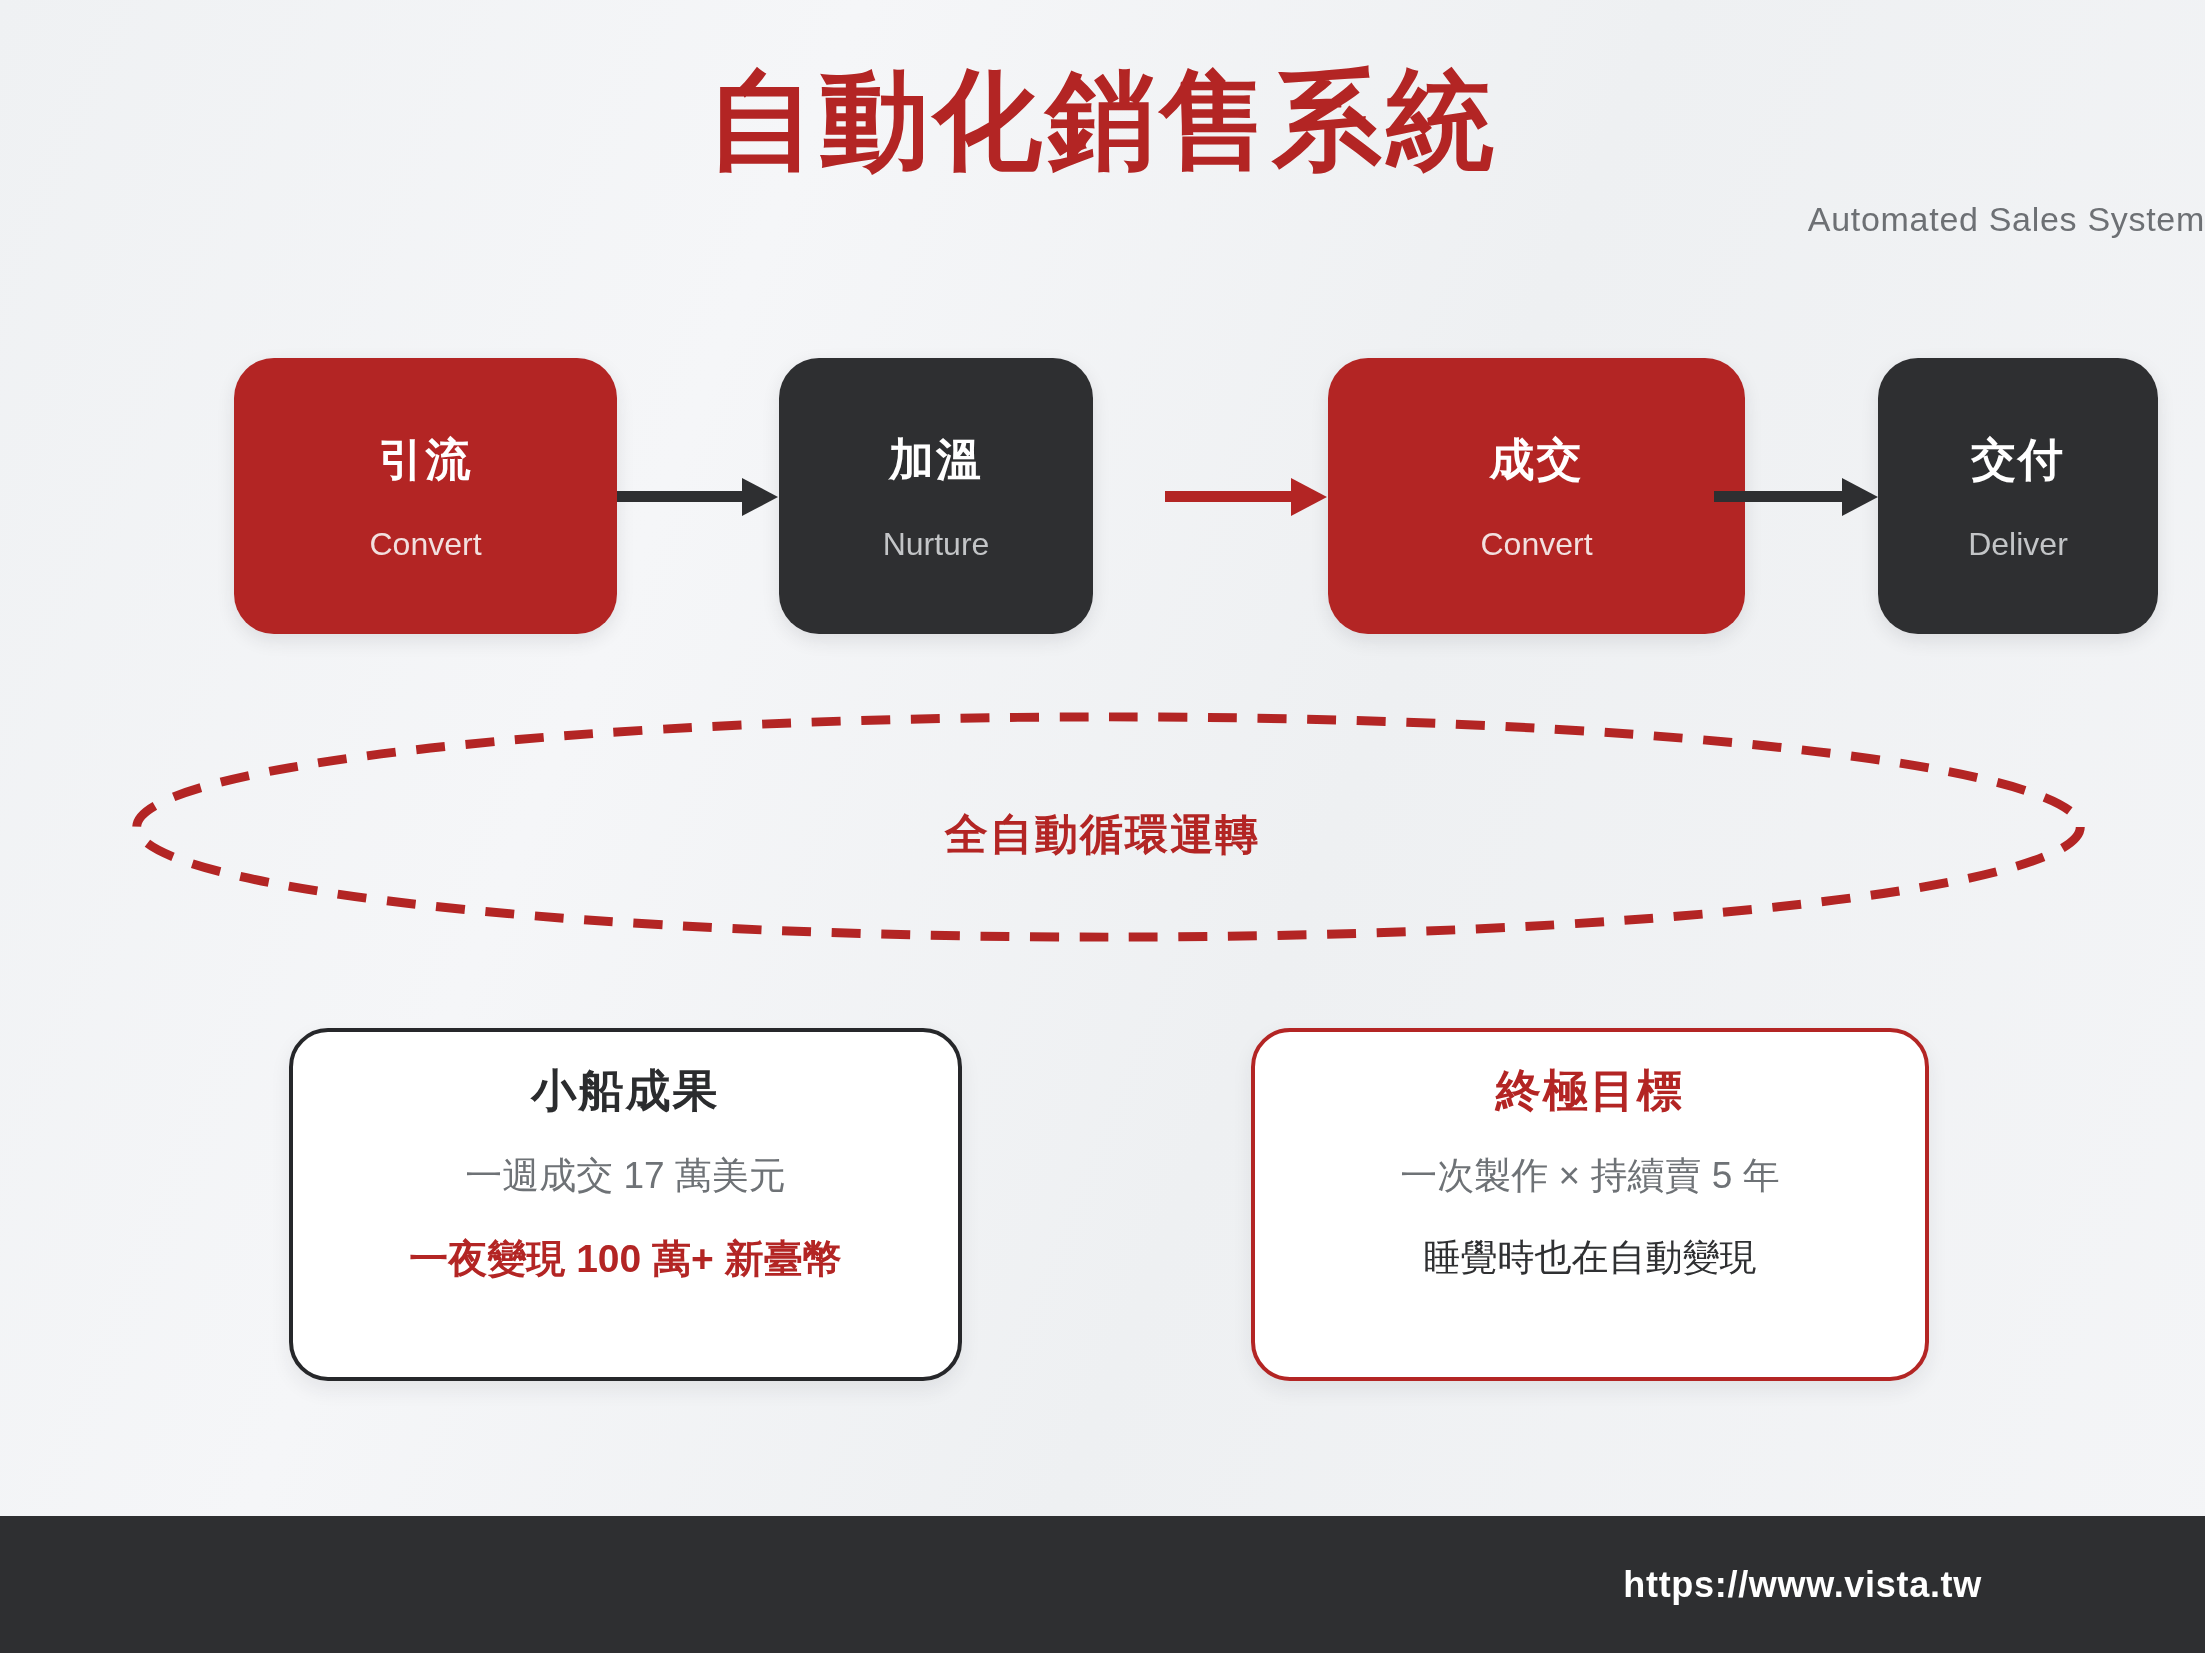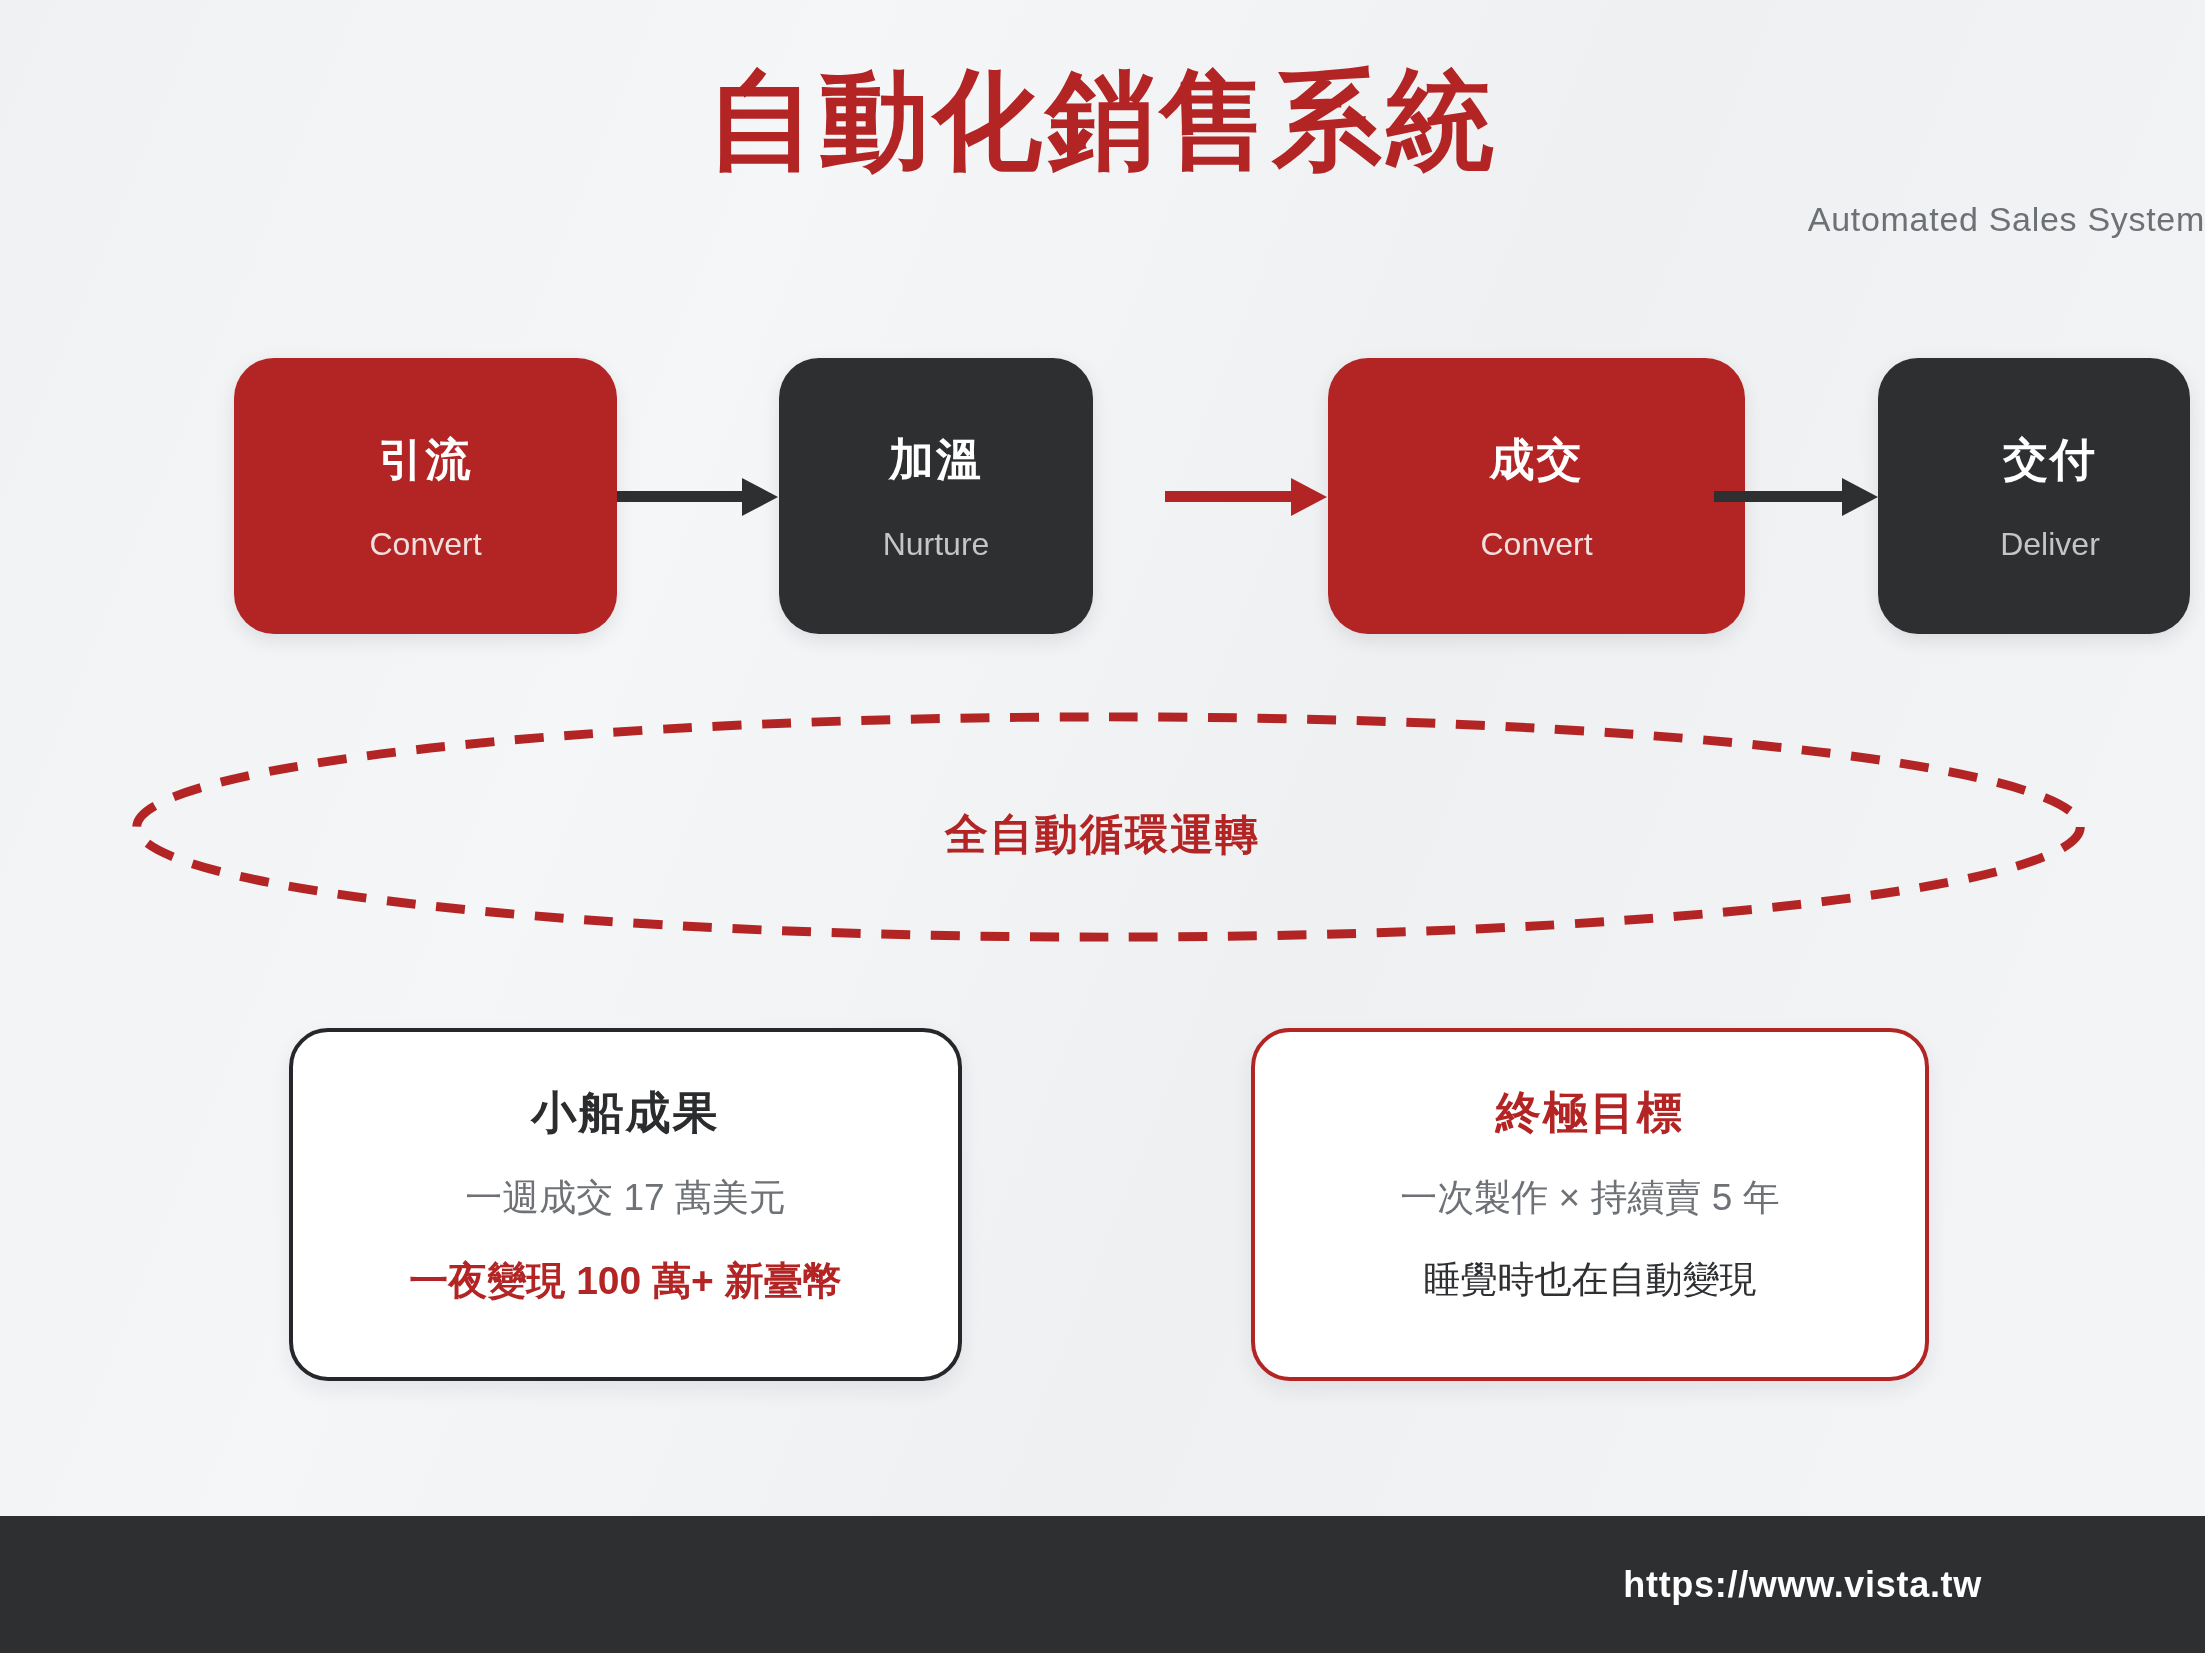--- a/index.html
+++ b/index.html
@@ -44,21 +44,21 @@
   .step.red{background:var(--red);}
   .step.dark{background:var(--dark);}
   .step .zh{font-size:45px;font-weight:800;color:#ffffff;letter-spacing:2.1px;}
   .step .en{font-size:32px;}
   .step.red .en{color:#f2e0df;}
   .step.dark .en{color:#c3c5c7;}
 
   .step1{left:234px;width:383px;}
   .step2{left:779px;width:314px;}
   .step3{left:1328px;width:417px;}
-  .step4{left:1878px;width:280px;padding-left:32px;}
+  .step4{left:1878px;width:280px;}
 
   
   .arrow{position:absolute;top:491px;height:11px;}
   .arrow::after{
     content:"";position:absolute;right:-34px;top:50%;
     transform:translateY(-50%);
     width:0;height:0;
     border-top:19.3px solid transparent;
     border-bottom:19.3px solid transparent;
     border-left:36px solid var(--dark);
@@ -82,21 +82,21 @@
   
   .card{
     position:absolute;top:1028px;height:353px;
     background:#ffffff;border-radius:39px;
     display:flex;flex-direction:column;align-items:center;
     text-align:center;box-sizing:border-box;
     box-shadow:0 8.3px 20.7px rgba(40,40,45,0.08);
   }
   .card-results{left:289px;width:673px;border:4.8px solid #26272a;}
   .card-goal{left:1251px;width:678px;border:4.8px solid var(--red);}
-  .card .card-title{margin-top:55px;font-size:45px;font-weight:800;letter-spacing:2.1px;line-height:1.15;}
+  .card .card-title{margin-top:33px;font-size:45px;font-weight:800;letter-spacing:2.1px;line-height:1.15;}
   .card-results .card-title{color:#2b2c2e;}
   .card-goal .card-title{color:var(--red);}
   .card .line1{margin-top:38px;font-size:37px;color:#6e7276;line-height:1.15;}
   .card .line2{margin-top:40px;line-height:1.15;}
   .card-results .line2{font-size:39px;font-weight:700;color:var(--red);}
   .card-goal .line2{font-size:37px;color:#2f3032;}
 
   
   .footer{
     position:absolute;left:0;top:1516px;width:2205px;height:138px;

